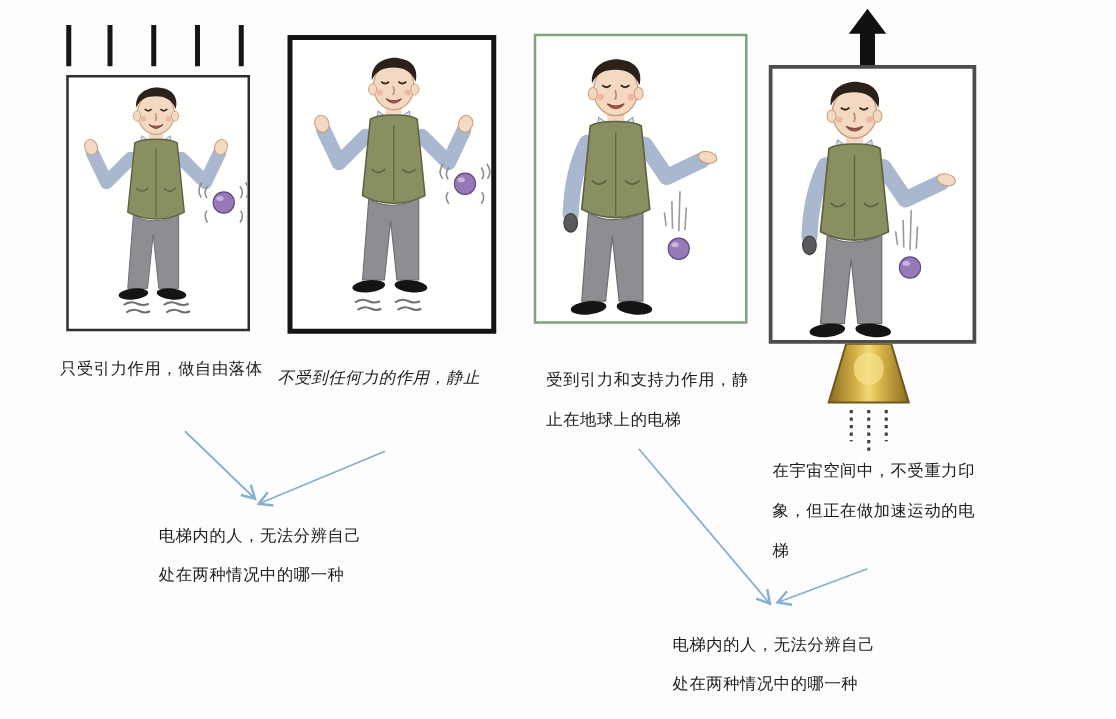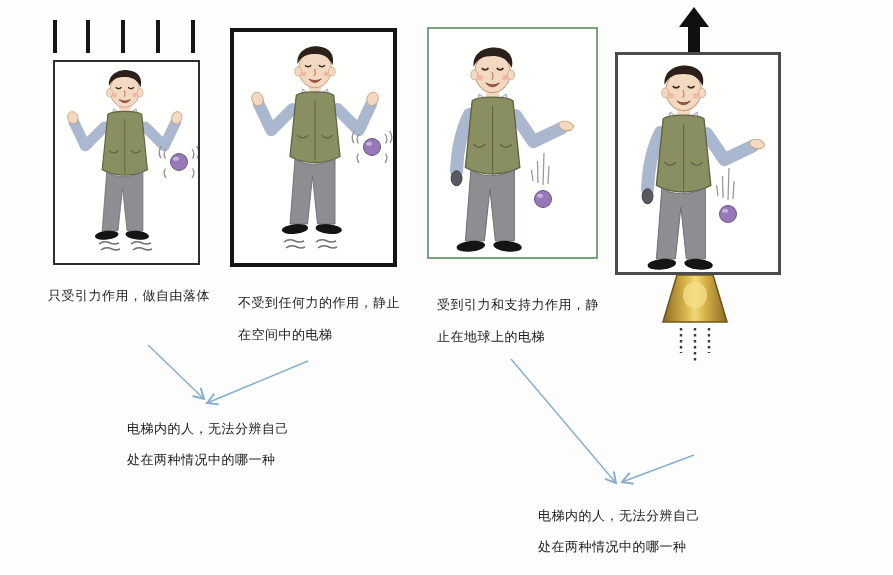--- a/index.html
+++ b/index.html
@@ -10,21 +10,21 @@
   .panel{position:absolute;background:#fffffe;box-sizing:border-box;}
   #p1{left:53px;top:60px;width:147px;height:205px;border:2px solid #2e2e2e;}
   #p2{left:230px;top:28px;width:167px;height:239px;border:4px solid #141414;}
   #p3{left:427px;top:27px;width:171px;height:232px;border:2px solid #7ba37c;}
   #p4{left:615px;top:52px;width:166px;height:223px;border:3px solid #4c4c4c;}
   .panel svg{display:block;width:100%;height:100%;}
   .speed-lines{position:absolute;left:53px;top:20px;width:145px;height:34px;}
   .speed-line{position:absolute;top:0;width:4px;height:33px;background:#161616;}
   .caption{position:absolute;font-size:13px;line-height:32px;letter-spacing:0.5px;white-space:nowrap;}
   #c1{left:48px;top:280px;}
-  #c2{left:238px;top:287px;}
+  #c2{left:222px;top:287px;font-style:italic;}
   #c3{left:437px;top:289px;}
   #c4{left:618px;top:362px;}
   .conclusion{position:absolute;font-size:13px;line-height:31px;letter-spacing:0.5px;white-space:nowrap;font-family:Liberation Mono, monospace;}
   #conc1{left:127px;top:414px;}
   #conc2{left:538px;top:501px;}
   .overlay{position:absolute;left:0;top:0;pointer-events:none;}
   #up-arrow{left:678px;top:7px;width:32px;height:45px;}
   #flame{left:653px;top:275px;width:90px;height:90px;}
   #connectors{left:0;top:0;width:893px;height:575px;}
 </style>
@@ -172,25 +172,29 @@
       <line x1="42" y1="53" x2="42" y2="86"></line>
       <line x1="56" y1="53" x2="56" y2="78"></line>
     </g>
   </svg>
 
   <div class="caption" id="c1">
     <div>只受引力作用，做自由落体</div>
   </div>
   <div class="caption" id="c2">
     <div>不受到任何力的作用，静止</div>
-    <div>在空间中的电梯</div>
   </div>
   <div class="caption" id="c3">
     <div>受到引力和支持力作用，静</div>
     <div>止在地球上的电梯</div>
+  </div>
+  <div class="caption" id="c4">
+    <div>在宇宙空间中，不受重力印</div>
+    <div>象，但正在做加速运动的电</div>
+    <div>梯</div>
   </div>
 
   <div class="conclusion" id="conc1">
     <div>电梯内的人，无法分辨自己</div>
     <div>处在两种情况中的哪一种</div>
   </div>
   <div class="conclusion" id="conc2">
     <div>电梯内的人，无法分辨自己</div>
     <div>处在两种情况中的哪一种</div>
   </div>

